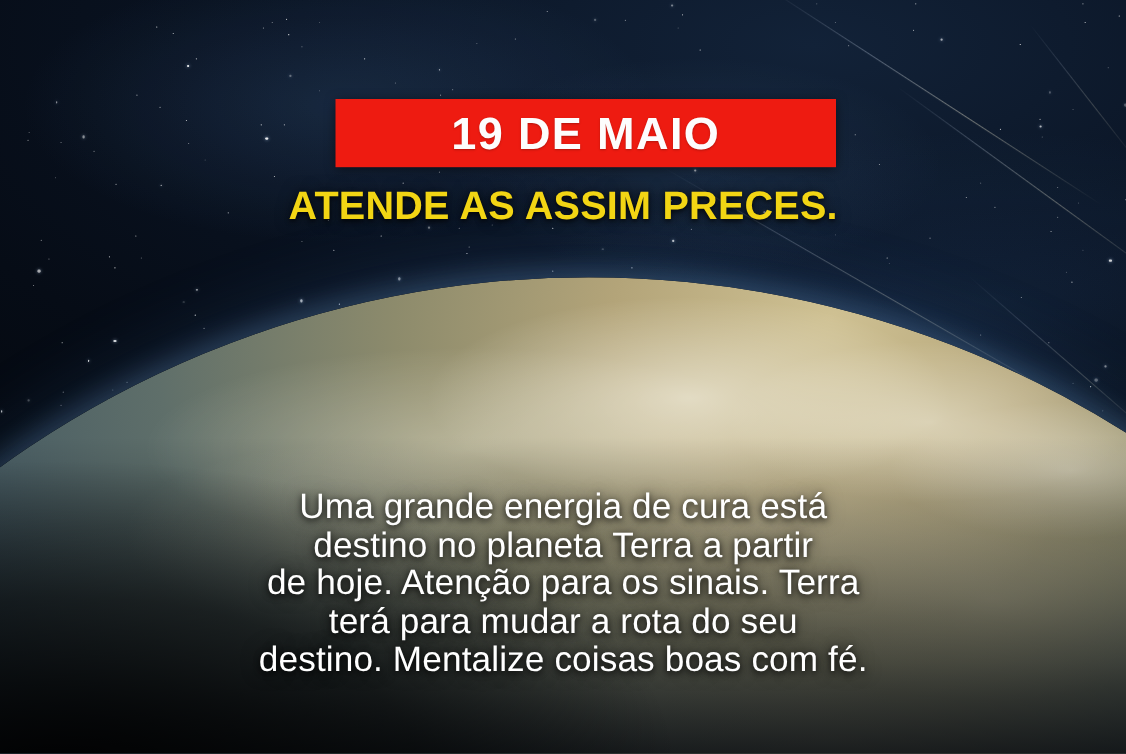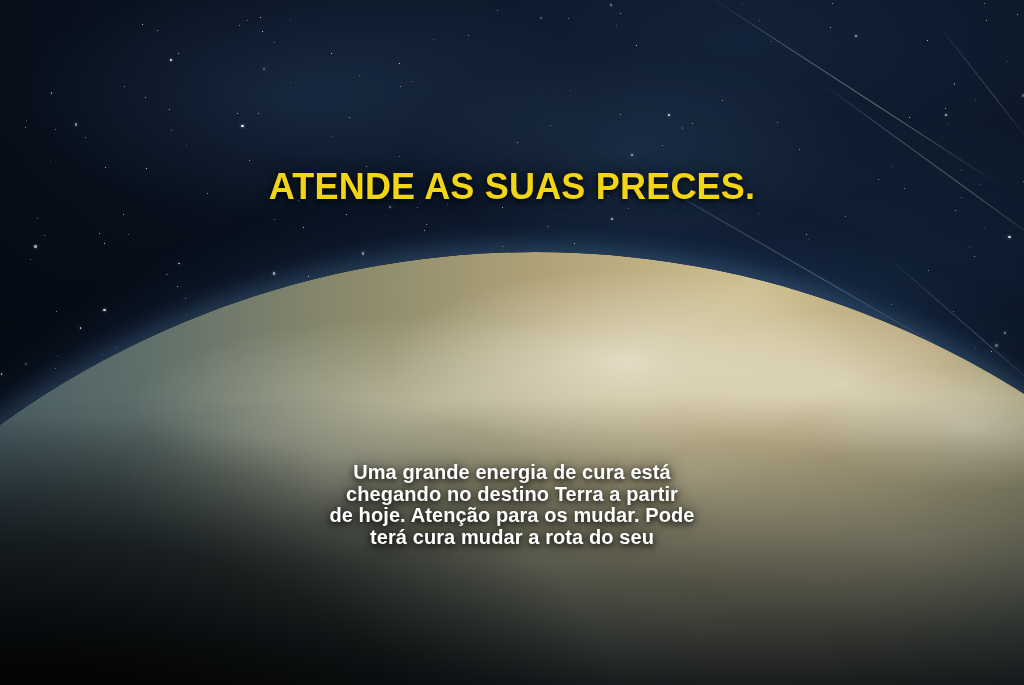--- a/index.html
+++ b/index.html
@@ -151,26 +151,25 @@
     letter-spacing:.2px;
     text-shadow:0 2px 5px rgba(0,0,0,.75), 0 0 14px rgba(0,0,0,.5);
   }
   .headline .l2{display:block;}
 
   .body-copy{
     position:absolute;
     left:0;right:0;top:443px;
     text-align:center;
     color:#ffffff;
-    font-size:20px;
-    font-weight:bold;
+    font-size:32px;
+    font-weight:normal;
     line-height:1.085;
     letter-spacing:.1px;
     text-shadow:0 2px 6px rgba(0,0,0,.85), 0 0 16px rgba(0,0,0,.6);
-    margin-top:19px;
   }
   .body-copy span{display:block;white-space:nowrap;}
 
   .cta{
     position:absolute;
     left:0;right:0;top:614px;
     text-align:center;
     color:#F2D514;
     font-size:34px;
     font-weight:bold;
@@ -527,27 +526,31 @@
 
   <div class="earth-glow"></div>
   <div class="earth-wrap">
     <div class="earth"></div>
     <div class="earth-detail"></div>
   </div>
   <div class="earth-shadow"></div>
 
   <div class="content">
 
+    <div class="date-banner">
+      <span>19 DE MAIO</span>
+    </div>
 
     <div class="headline">
-      <span class="l2">ATENDE AS SUAS PRECES.</span>
+      <span class="l2">ATENDE AS ASSIM PRECES.</span>
     </div>
 
     <div class="body-copy">
       <span>Uma grande energia de cura está</span>
-      <span>chegando no destino Terra a partir</span>
-      <span>de hoje. Atenção para os mudar. Pode</span>
-      <span>terá cura mudar a rota do seu</span>
+      <span>destino no planeta Terra a partir</span>
+      <span>de hoje. Atenção para os sinais. Terra</span>
+      <span>terá para mudar a rota do seu</span>
+      <span>destino. Mentalize coisas boas com fé.</span>
     </div>
 
 
   </div>
 </div>
 
 </body></html>

